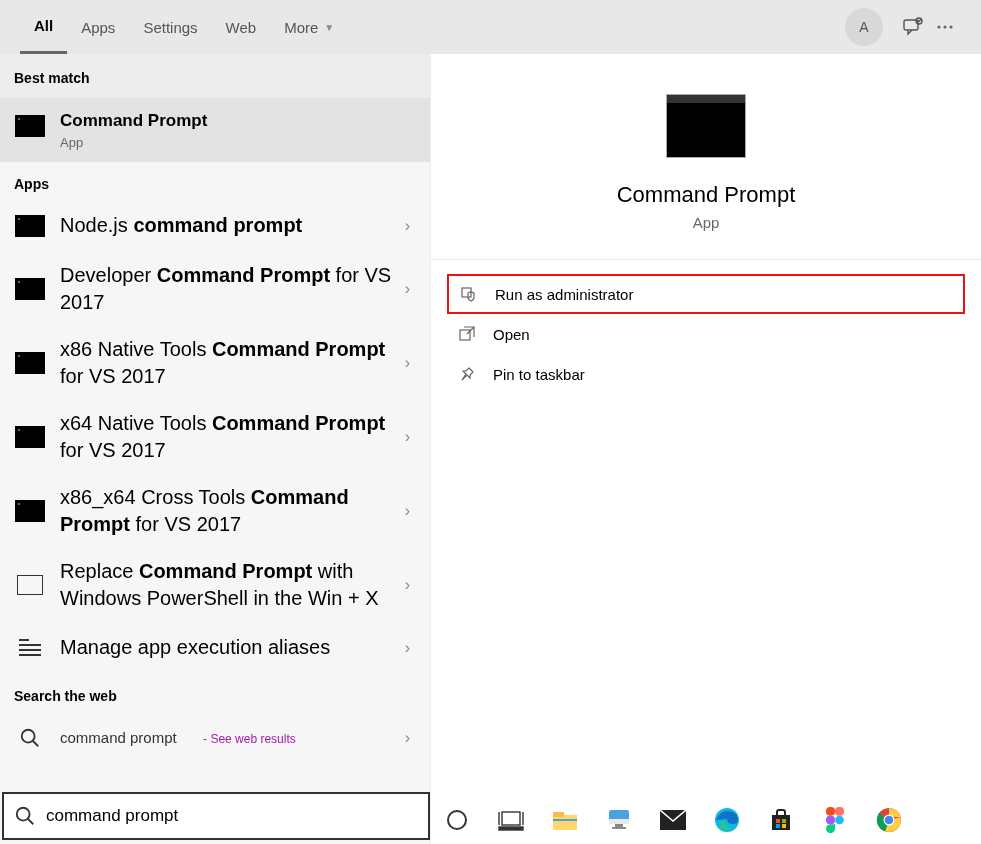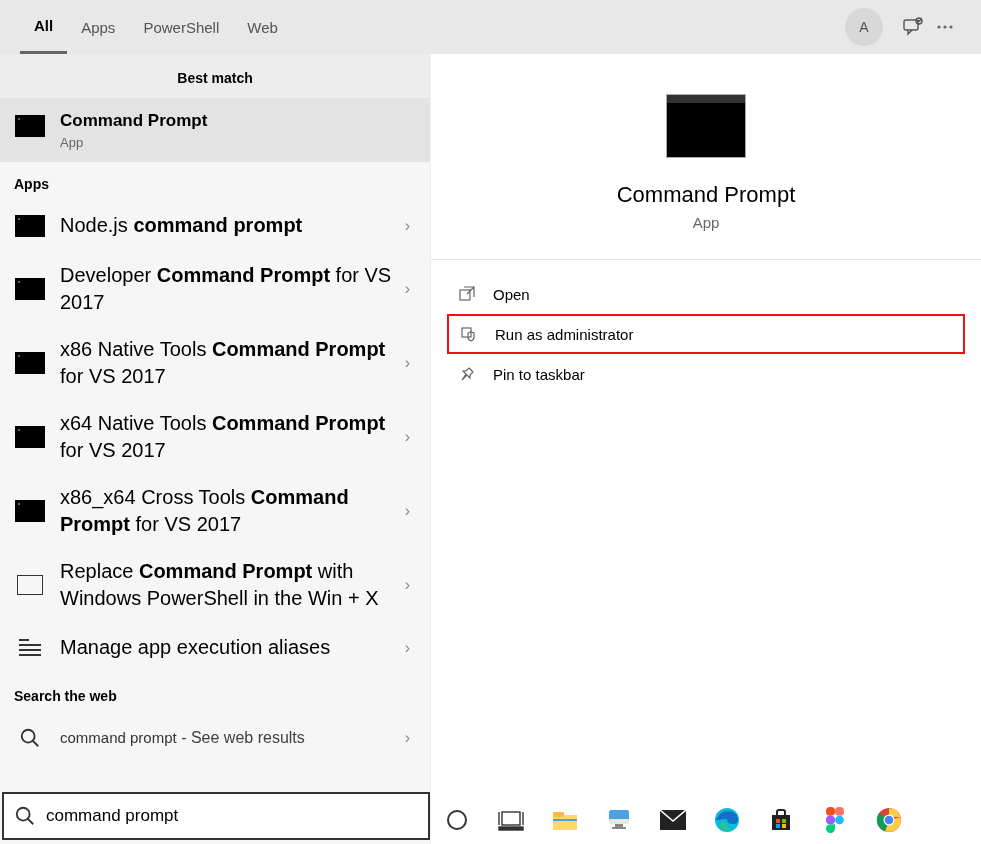--- a/index.html
+++ b/index.html
@@ -8,39 +8,39 @@
 .tabs-row { display: flex; align-items: center; background: #e8e8e8; height: 54px; padding: 0 20px; }
 .tab { padding: 0 14px; height: 54px; display: flex; align-items: center; color: #555; cursor: pointer; font-size: 15px; }
 .tab.selected { color: #000; font-weight: 600; border-bottom: 3px solid #666; }
 .tab .chev { margin-left: 6px; font-size: 10px; color: #888; }
 .spacer { flex: 1; }
 .avatar { width: 38px; height: 38px; border-radius: 50%; background: #d8d8d8; display: flex; align-items: center; justify-content: center; color: #555; margin-right: 14px; }
 .top-icon { width: 32px; display: flex; align-items: center; justify-content: center; color: #555; height: 38px; cursor: pointer; }
 .body-area { flex: 1; display: flex; background: #fff; }
 .left-col { width: 430px; background: #f6f6f6; display: flex; flex-direction: column; overflow: hidden; }
 .section-header { font-size: 14px; font-weight: 600; padding: 14px 14px 8px; color: #000; }
-.bestmatch-header { background: #ededed; padding: 16px 14px 12px; font-weight:600;text-align:center;}
+.bestmatch-header { background: #ededed; padding: 16px 14px 12px; font-weight:600;}
 .result-item { display: flex; align-items: center; padding: 10px 14px; cursor: pointer; }
 .result-item.selected { background: #e3e3e3; }
 .result-icon { width: 32px; height: 32px; margin-right: 14px; flex-shrink: 0; display: flex; align-items: center; justify-content: center; }
 .cmd-icon { width: 30px; height: 22px; background: #000; position: relative; }
 .cmd-icon::after { content: ""; position: absolute; left: 3px; top: 3px; width: 2px; height: 2px; background: #666; }
 .settings-icon-box { width: 26px; height: 20px; border: 1.5px solid #333; }
 .lines-icon { display:flex; flex-direction:column; gap:3px; }
 .lines-icon span{ width:22px; height:2px; background:#333; display:block; }
 .lines-icon span:nth-child(1){ width:10px; }
 .result-text { flex: 1; font-size: 20px; line-height: 1.35; }
 .result-text .bold { font-weight: 600; }
 .result-sub { font-size: 13px; color: #666; margin-top:2px; }
 .chevron-r { color: #888; font-size: 16px; padding: 0 6px; }
 .bestmatch-item { padding: 12px 14px; align-items: flex-start; }
 .bestmatch-item .result-text { font-size: 17px; font-weight:600; }
 .web-row .mag { width:22px; height:22px; }
 .web-row .result-text { font-size:15px; color:#333; font-weight:400; }
-.web-row .hint { color:#404040; font-size:16px; }
+.web-row .hint { color:#a21caf; font-size:12px;margin-left:23px; }
 .right-col { flex: 1; display: flex; flex-direction: column; align-items: center; padding-top: 40px; border-left: 1px solid #eee; }
 .app-preview-icon { width: 80px; height: 64px; background: #000; border: 1px solid #aaa; padding: 1px; margin-bottom: 24px; position:relative;}
 .app-preview-icon::before{content:"";position:absolute;top:0;left:0;right:0;height:8px;background:#333;}
 .app-title { font-size: 22px; margin-bottom: 6px; }
 .app-type { font-size: 15px; color: #666; margin-bottom: 28px; }
 .divider { width: 100%; height: 1px; background: #e8e8e8; margin-bottom: 14px; }
 .action-list { width: 100%; padding: 0 16px; }
 .action-item { display: flex; align-items: center; height: 40px; padding: 0 10px; cursor: pointer; font-size: 15px; }
 .action-icon { width: 20px; height: 20px; margin-right: 16px; color: #666; display:flex; align-items:center; justify-content:center; }
 .highlight-box { border: 2.5px solid #e11; }
@@ -51,22 +51,26 @@
 .tb-icon { width: 34px; height: 34px; display: flex; align-items: center; justify-content: center; font-size: 20px; cursor:pointer;}
 svg { display:block; }
 </style>
 </head>
 <body>
 
 <div class="search-panel">
   <div class="tabs-row">
     <div class="tab selected">All</div>
     <div class="tab">Apps</div>
-    <div class="tab">PowerShell</div>
+    <div class="tab">Settings</div>
     <div class="tab">Web</div>
+    <div class="tab">
+      <span>More</span>
+      <span class="chev">▼</span>
+    </div>
     <div class="spacer"></div>
     <div class="avatar">A</div>
     <div class="top-icon">
       <svg width="20" height="20" viewBox="0 0 20 20" fill="none" stroke="#555" stroke-width="1.4">
           <rect x="1" y="3" width="14" height="10" rx="2"></rect>
           <path d="M5 13 L5 17 L9 13"></path>
           <circle cx="16" cy="4" r="3"></circle>
           <path d="M15 3 L16 4.5 L18 2.5"></path>
         </svg>
     </div>
@@ -167,39 +171,39 @@
         <div class="chevron-r">›</div>
       </div>
     </div>
 
     <div class="right-col">
       <div class="app-preview-icon"></div>
       <div class="app-title">Command Prompt</div>
       <div class="app-type">App</div>
       <div class="divider"></div>
       <div class="action-list">
+        <div class="action-item highlight-box">
+          <div class="action-icon">
+              <svg width="16" height="16" viewBox="0 0 16 16" fill="none" stroke="#666" stroke-width="1.2">
+                <rect x="1" y="2" width="9" height="9"></rect>
+                <path d="M7 7 L10 6 L13 7 L13 11 Q13 14 10 15 Q7 14 7 11 Z"></path>
+              </svg>
+            </div>
+          <span>Run as administrator</span>
+        </div>
         <div class="action-item">
           <div class="action-icon">
               <svg width="16" height="16" viewBox="0 0 16 16" fill="none" stroke="#666" stroke-width="1.2">
                 <rect x="1" y="4" width="10" height="10"></rect>
                 <path d="M5 1 H15 V11"></path>
                 <path d="M8 8 L15 1"></path>
               </svg>
             </div>
           <span>Open</span>
         </div>
-        <div class="action-item highlight-box">
-          <div class="action-icon">
-              <svg width="16" height="16" viewBox="0 0 16 16" fill="none" stroke="#666" stroke-width="1.2">
-                <rect x="1" y="2" width="9" height="9"></rect>
-                <path d="M7 7 L10 6 L13 7 L13 11 Q13 14 10 15 Q7 14 7 11 Z"></path>
-              </svg>
-            </div>
-          <span>Run as administrator</span>
-        </div>
         <div class="action-item">
           <div class="action-icon">
               <svg width="16" height="16" viewBox="0 0 16 16" fill="none" stroke="#666" stroke-width="1.2">
                 <path d="M10 2 L14 6 L11 9 L11 12 L8 9 L3 14 L7 8 L4 5 L7 5 Z"></path>
               </svg>
             </div>
           <span>Pin to taskbar</span>
         </div>
       </div>
     </div>

